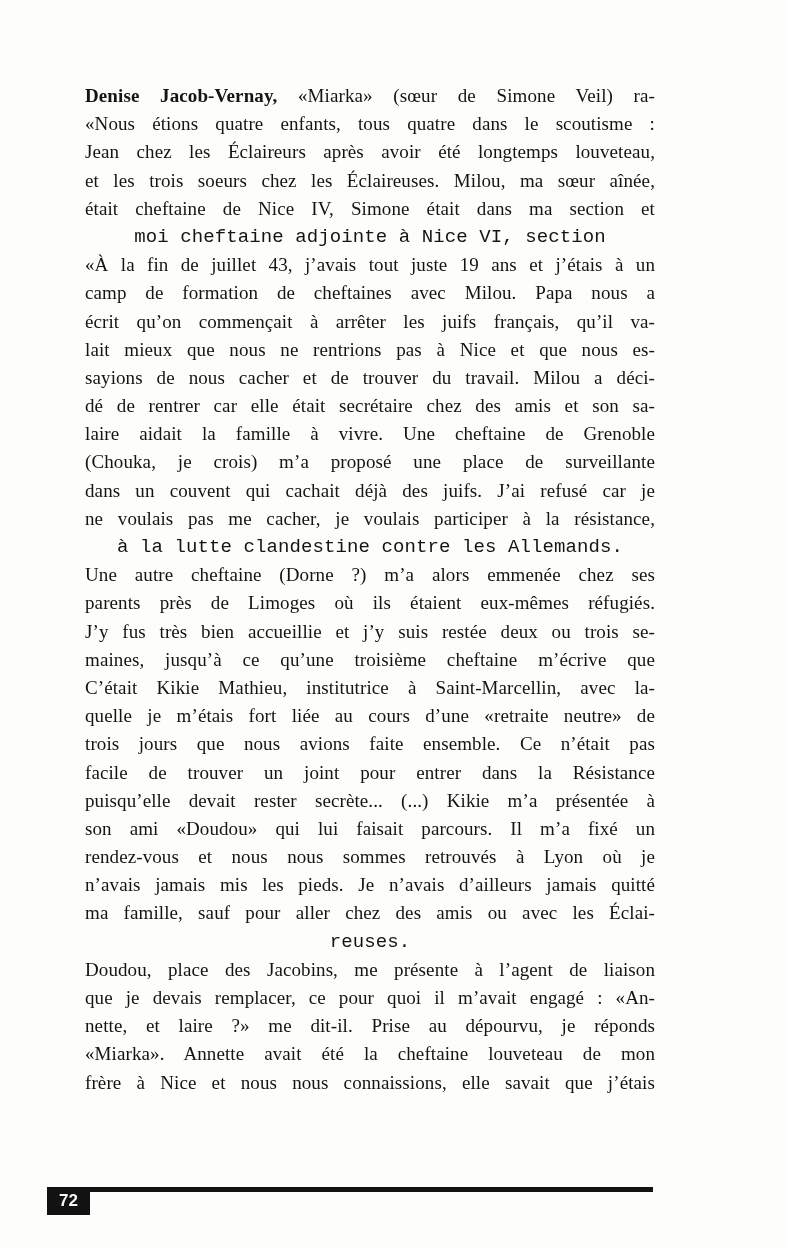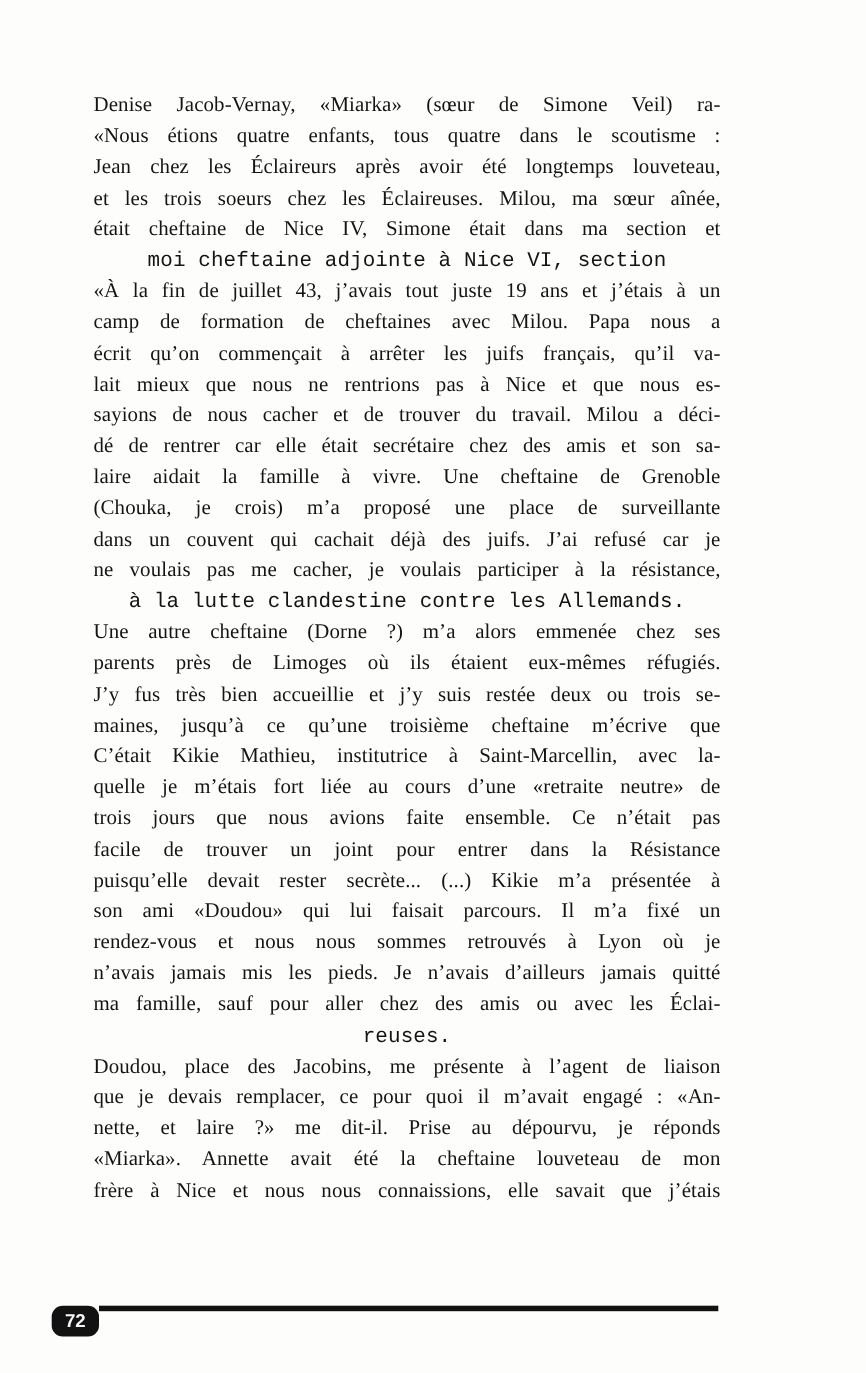--- a/index.html
+++ b/index.html
@@ -30,32 +30,31 @@
     -moz-text-align-last: justify;
     white-space: normal;
     letter-spacing: 0.1px;
   }
   .line.plain {
     text-align: center;
     text-align-last: auto;
     font-family: Liberation Mono, monospace;
     -moz-text-align-last: auto;
   }
-  .line b { font-weight: normal; }
+  .line b { font-weight: bold; }
   .page-num-box {
     position: absolute;
     left: 47px; top: 1187px;
     width: 43px; height: 28px;
     background: #121212;
     color: #f5f5f5;
     display: flex; align-items: center; justify-content: center;
     font-family: "Liberation Sans", sans-serif;
     font-weight: bold;
     font-size: 17px;
-    border-radius: 10px;
   }
   .footer-rule {
     position: absolute;
     left: 90px; top: 1187px;
     width: 563px; height: 5px;
     background: #121212;
   }
 </style>
 </head>
 <body>

